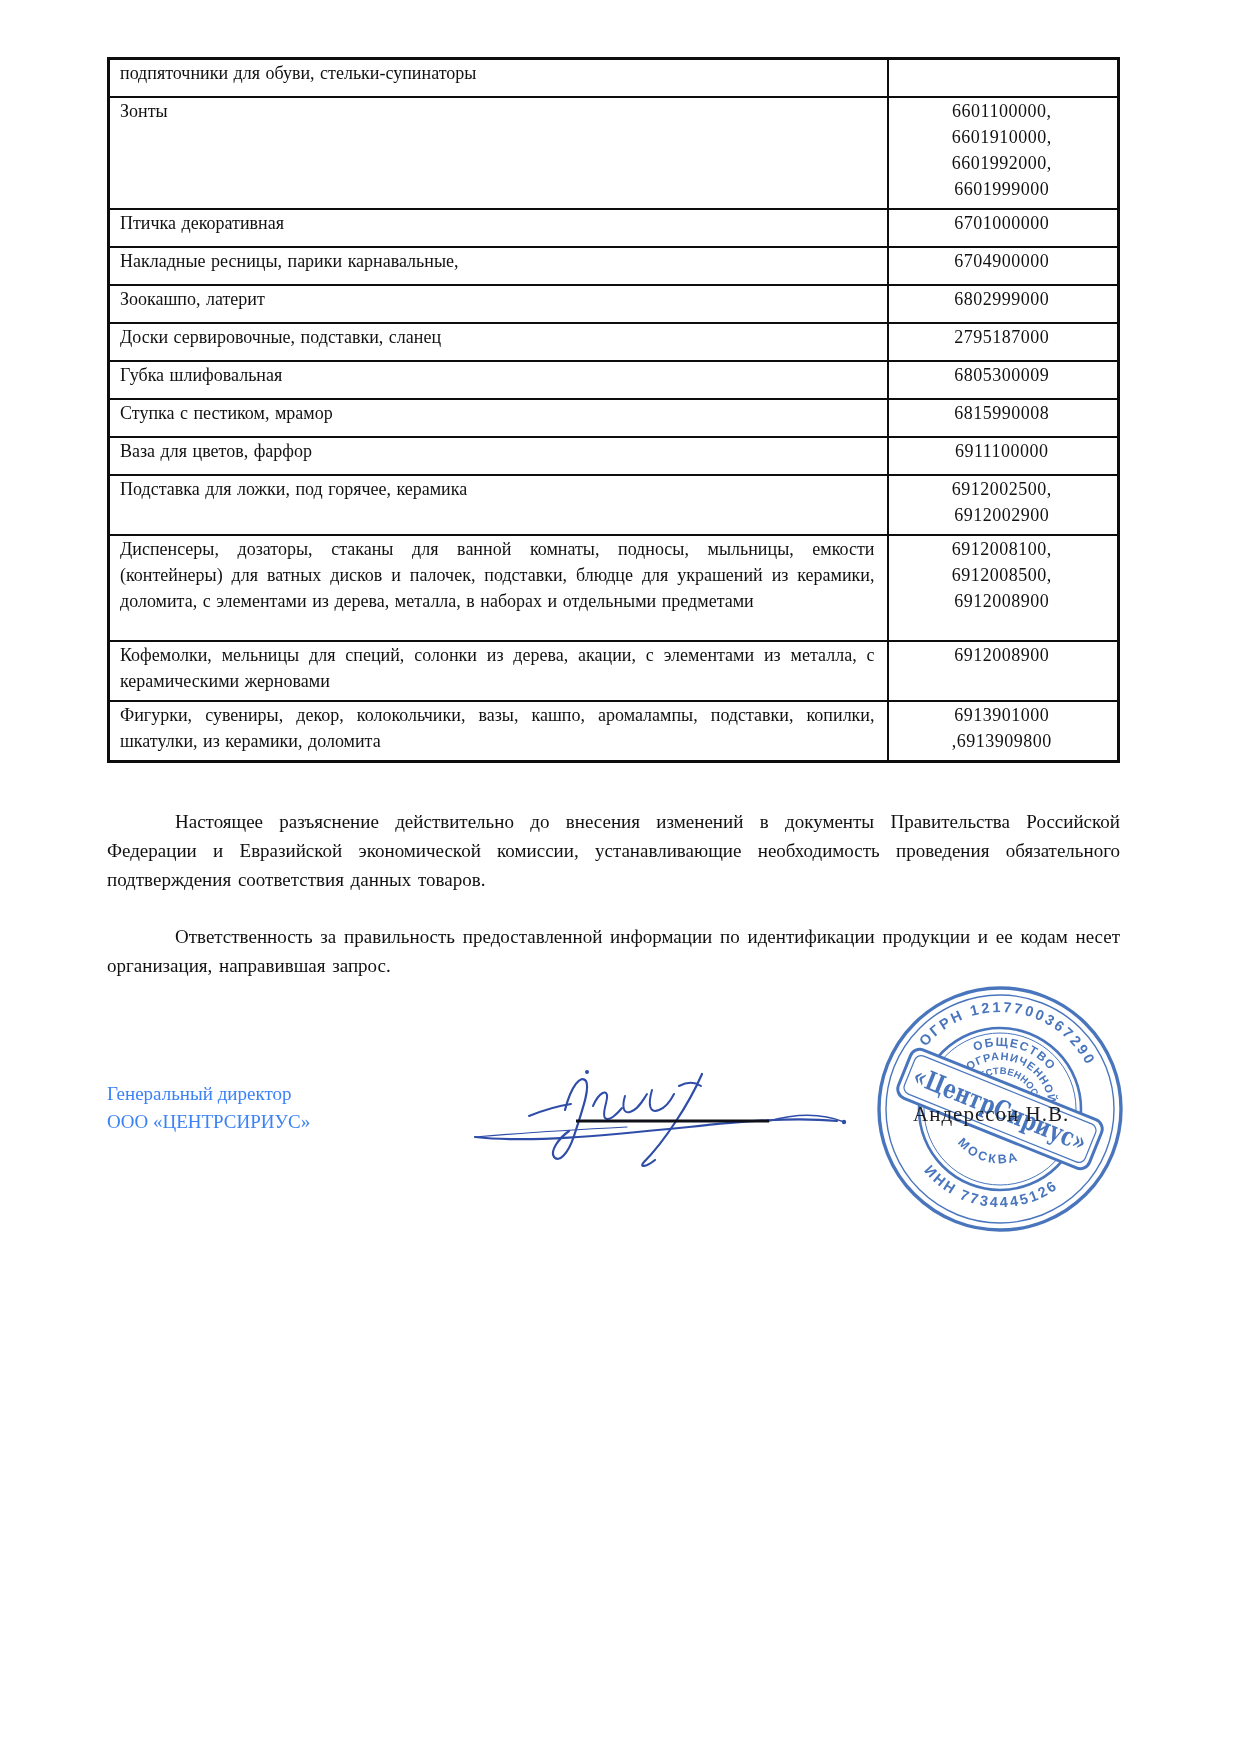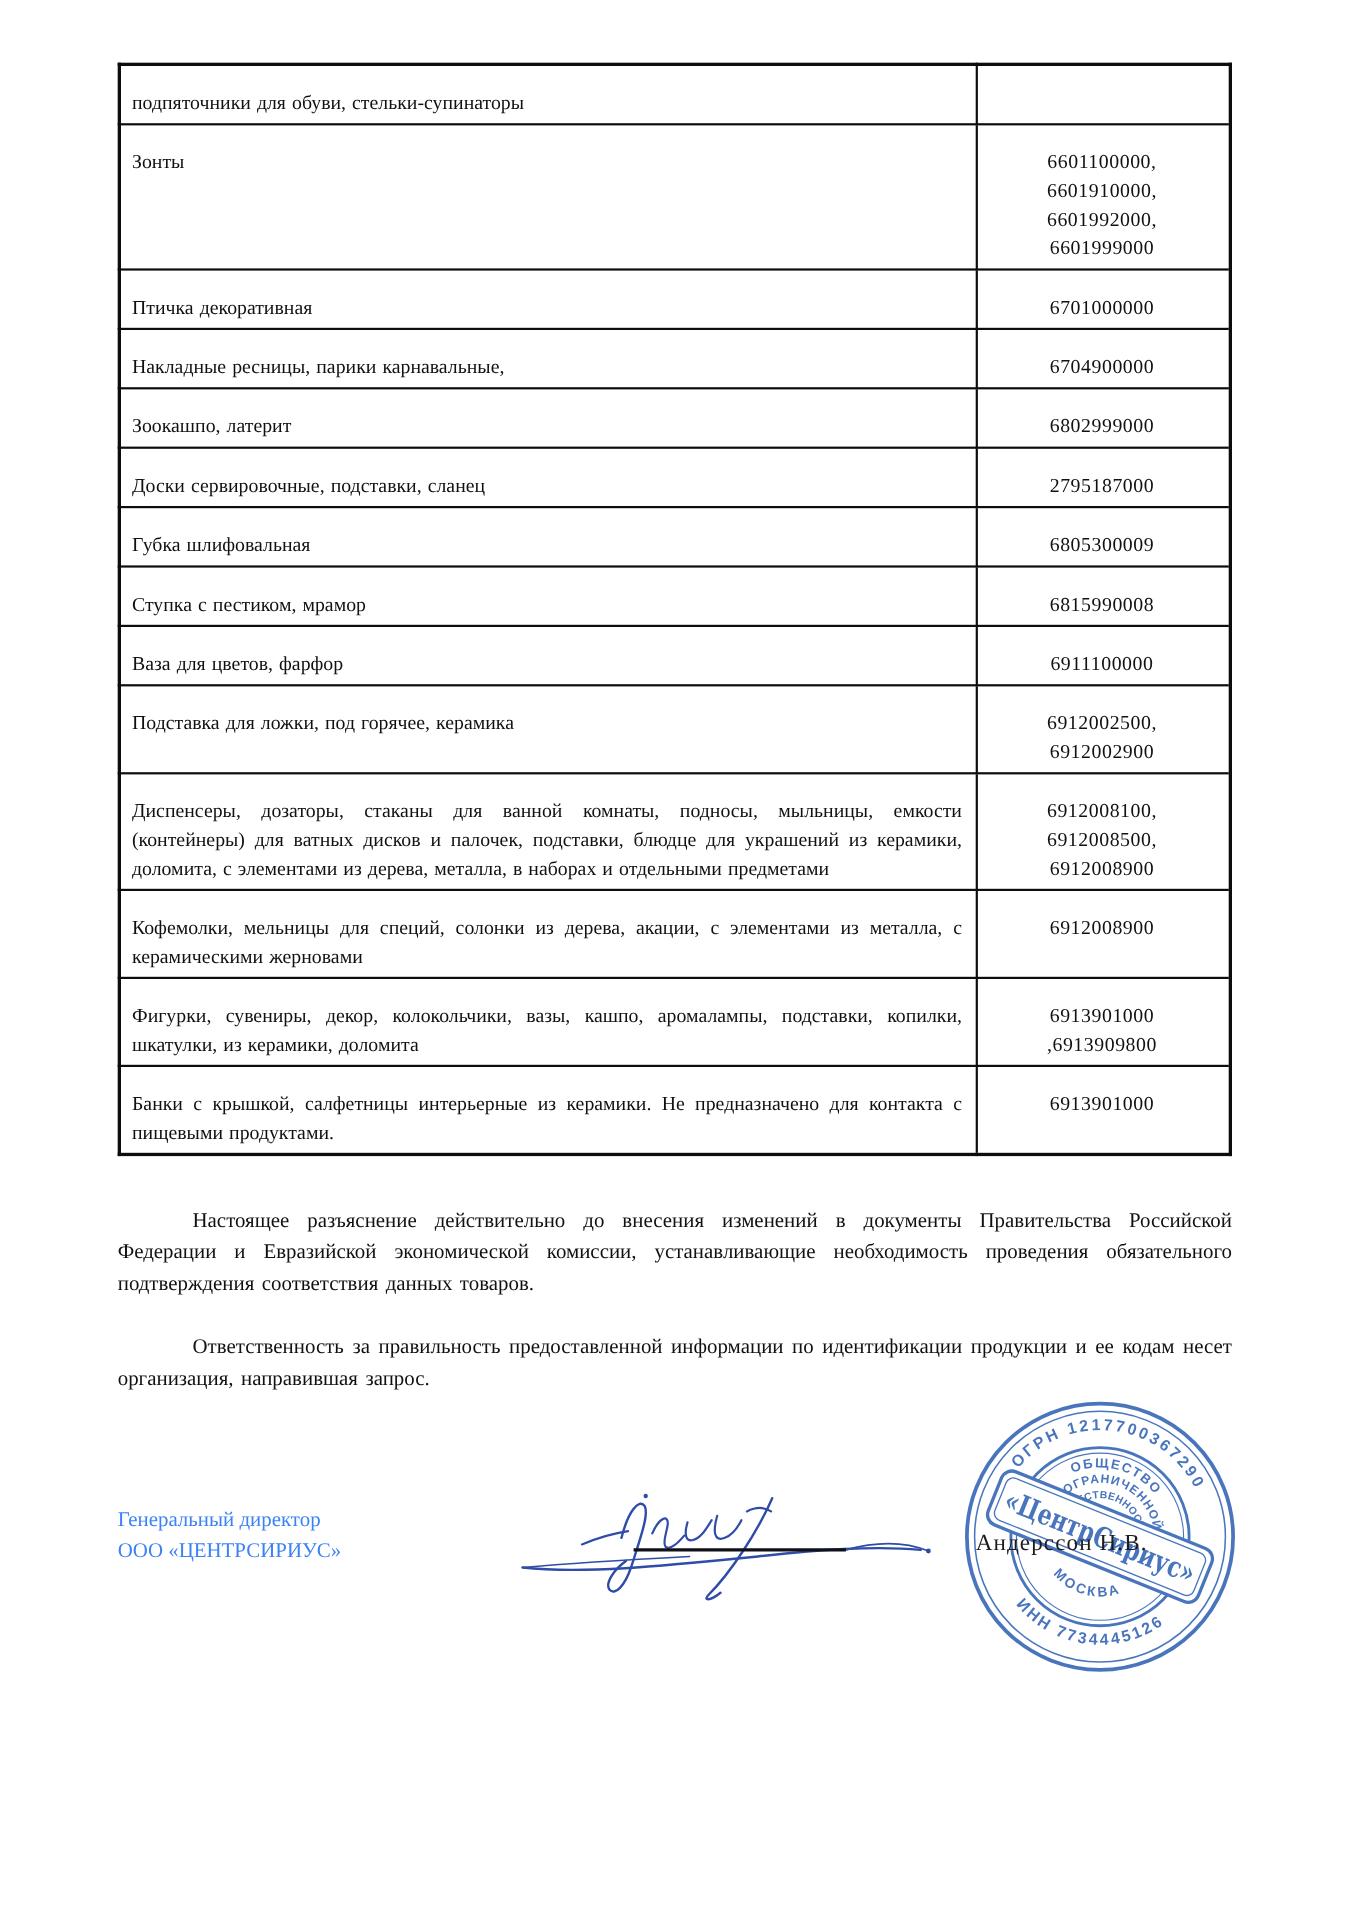--- a/index.html
+++ b/index.html
@@ -18,21 +18,21 @@
   table.codes-table{
     width:1013px;
     border-collapse:collapse;
     border:3px solid #0d0d0d;
     table-layout:fixed;
     font-size:18px;
     line-height:26px;
   }
   table.codes-table td{
     border:2px solid #0d0d0d;
-    padding:20px 12px 6px 10px;
+    padding:0 12px 6px 10px;
     vertical-align:top;
     word-spacing:1px;
   }
   td.desc{ text-align:justify; }
   td.codes{
     vertical-align:middle;
     white-space:pre-line;
     text-align:center;
     letter-spacing:0.5px;
   }
@@ -55,21 +55,21 @@
     height:480px;
     margin-top:0;
   }
   .director{
     position:absolute; left:0; top:100px;
     font-size:19px; line-height:28px; color:#3b82f6;
   }
   .sig-svg{ position:absolute; left:352px; top:84px; }
   .stamp-svg{ position:absolute; left:768px; top:4px; opacity:0.92; }
   .signatory-name{
-    position:absolute; left:780px; top:122px;
+    position:absolute; left:806px; top:122px;
     font-size:21px; letter-spacing:1px; color:#1c1c1c;
     white-space:nowrap;
   }
   .st-txt{ font-family:"Liberation Sans","DejaVu Sans",sans-serif; font-weight:bold; }
   .banner-txt{ font-family:"DejaVu Serif","Liberation Serif",serif; font-weight:bold; }
 </style>
 </head>
 <body>
 
 <div class="page">
@@ -131,24 +131,20 @@
 6912008900</td>
       </tr>
       <tr style="height:56px">
         <td class="desc">Кофемолки, мельницы для специй, солонки из дерева, акации, с элементами из металла, с керамическими жерновами</td>
         <td class="codes">6912008900</td>
       </tr>
       <tr style="height:56px">
         <td class="desc">Фигурки, сувениры, декор, колокольчики, вазы, кашпо, аромалампы, подставки, копилки, шкатулки, из керамики, доломита</td>
         <td class="codes">6913901000
 ,6913909800</td>
-      </tr>
-      <tr style="height:56px">
-        <td class="desc">Банки с крышкой, салфетницы интерьерные из керамики. Не предназначено для контакта с пищевыми продуктами.</td>
-        <td class="codes">6913901000</td>
       </tr>
     </tbody>
   </table>
 
   <p class="bodytext first">Настоящее разъяснение действительно до внесения изменений в документы Правительства Российской Федерации и Евразийской экономической комиссии, устанавливающие необходимость проведения обязательного подтверждения соответствия данных товаров.</p>
   <p class="bodytext second">Ответственность за правильность предоставленной информации по идентификации продукции и ее кодам несет организация, направившая запрос.</p>
 
   <div class="sign-zone">
 
     <svg class="stamp-svg" width="250" height="250" viewBox="0 0 250 250">

